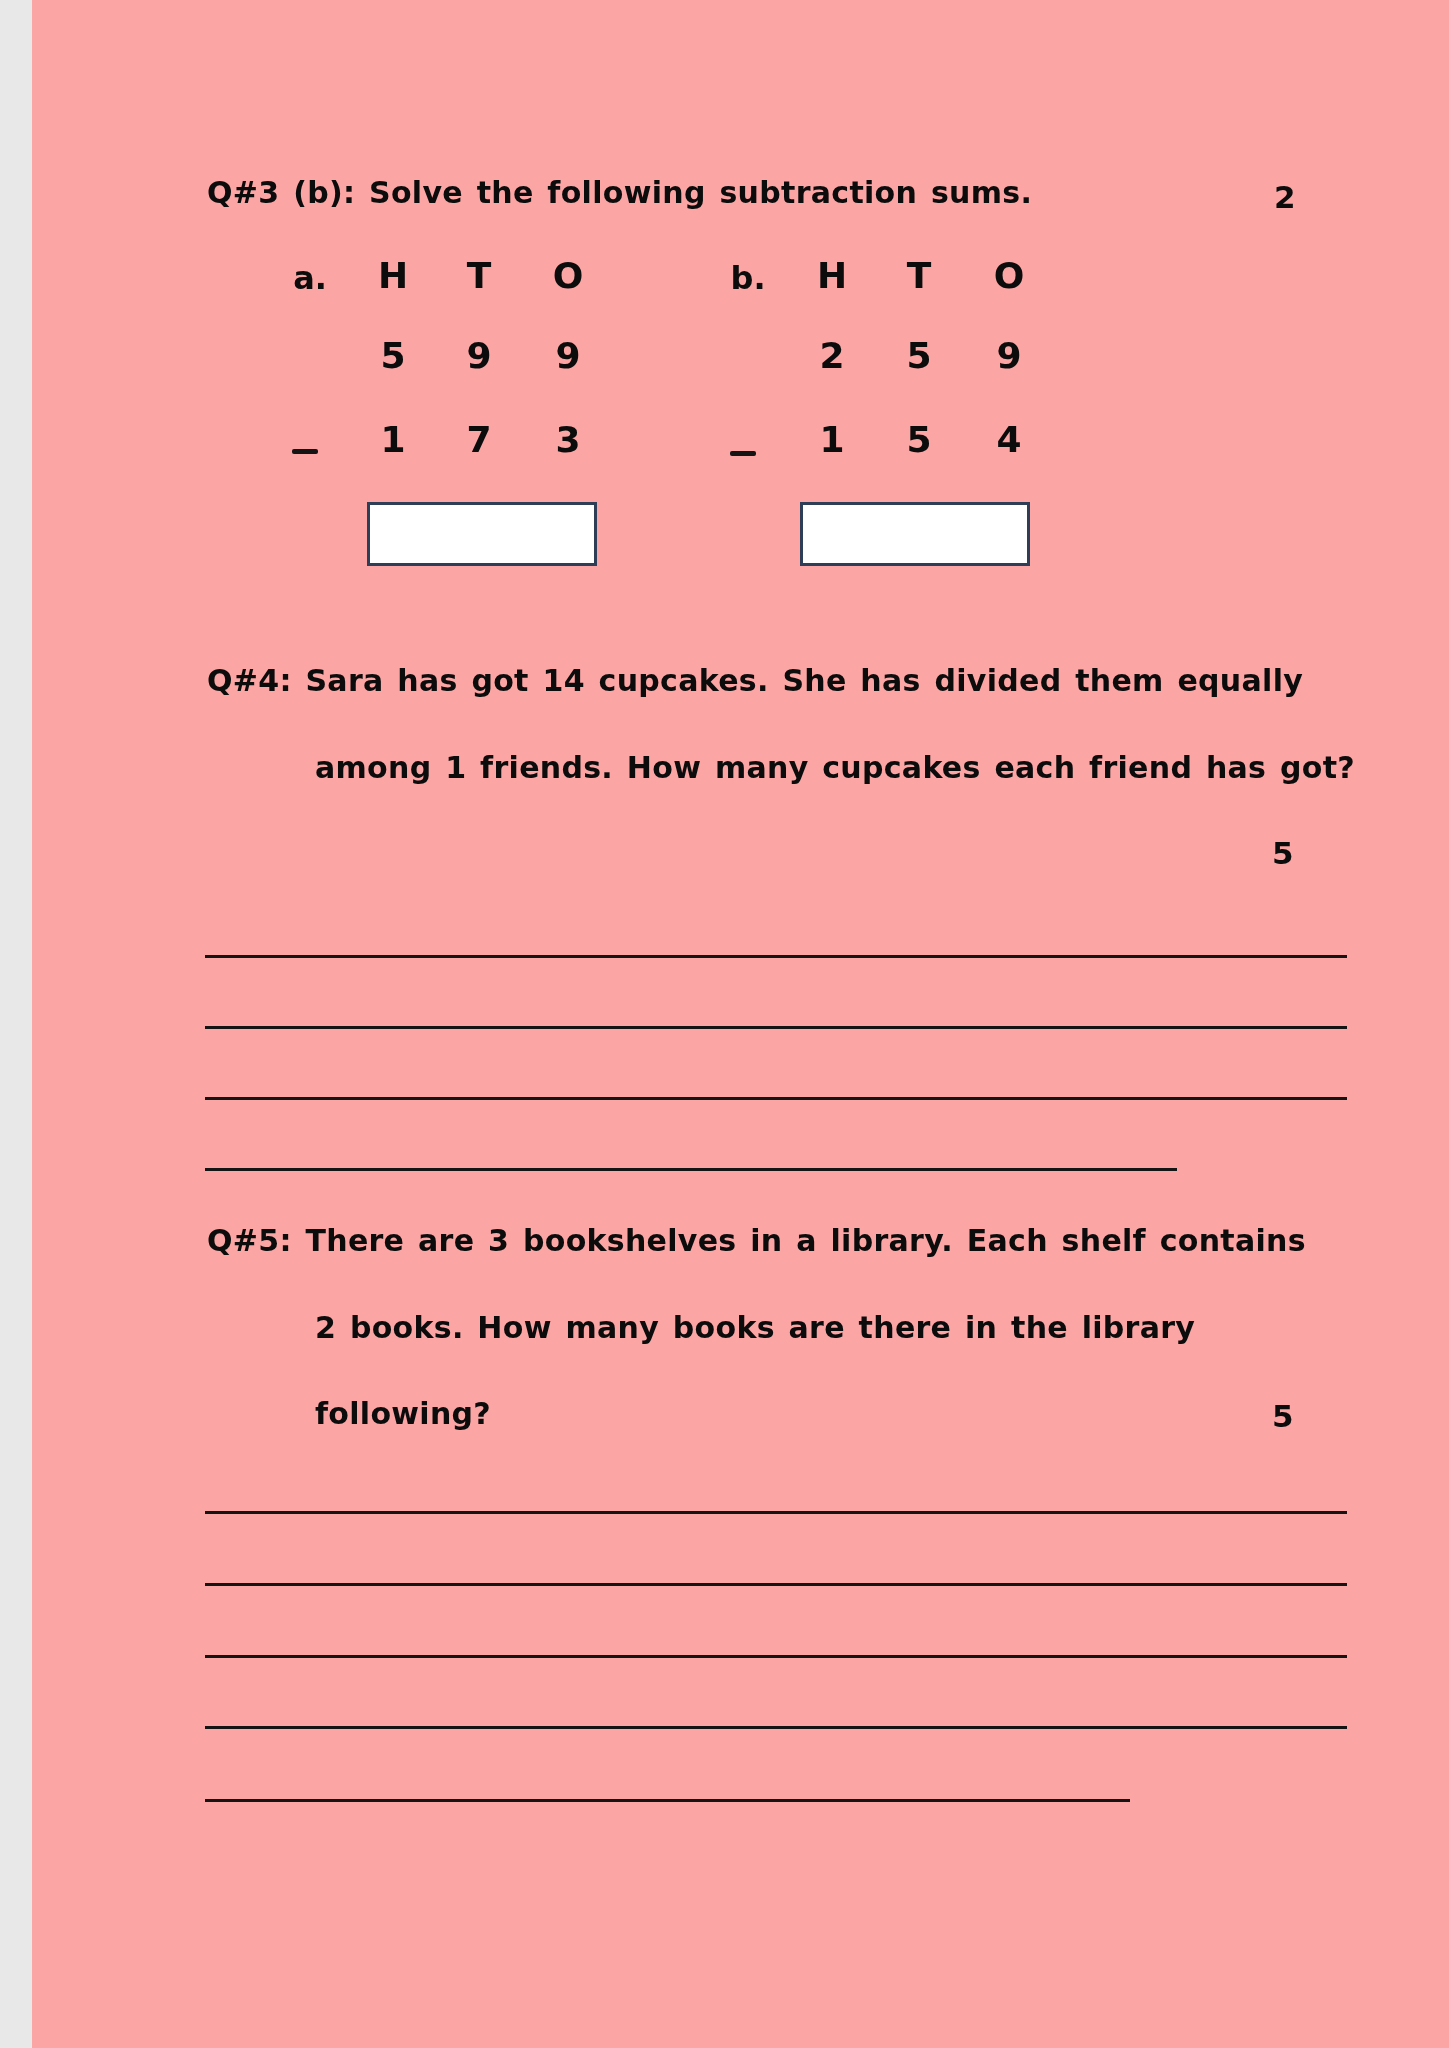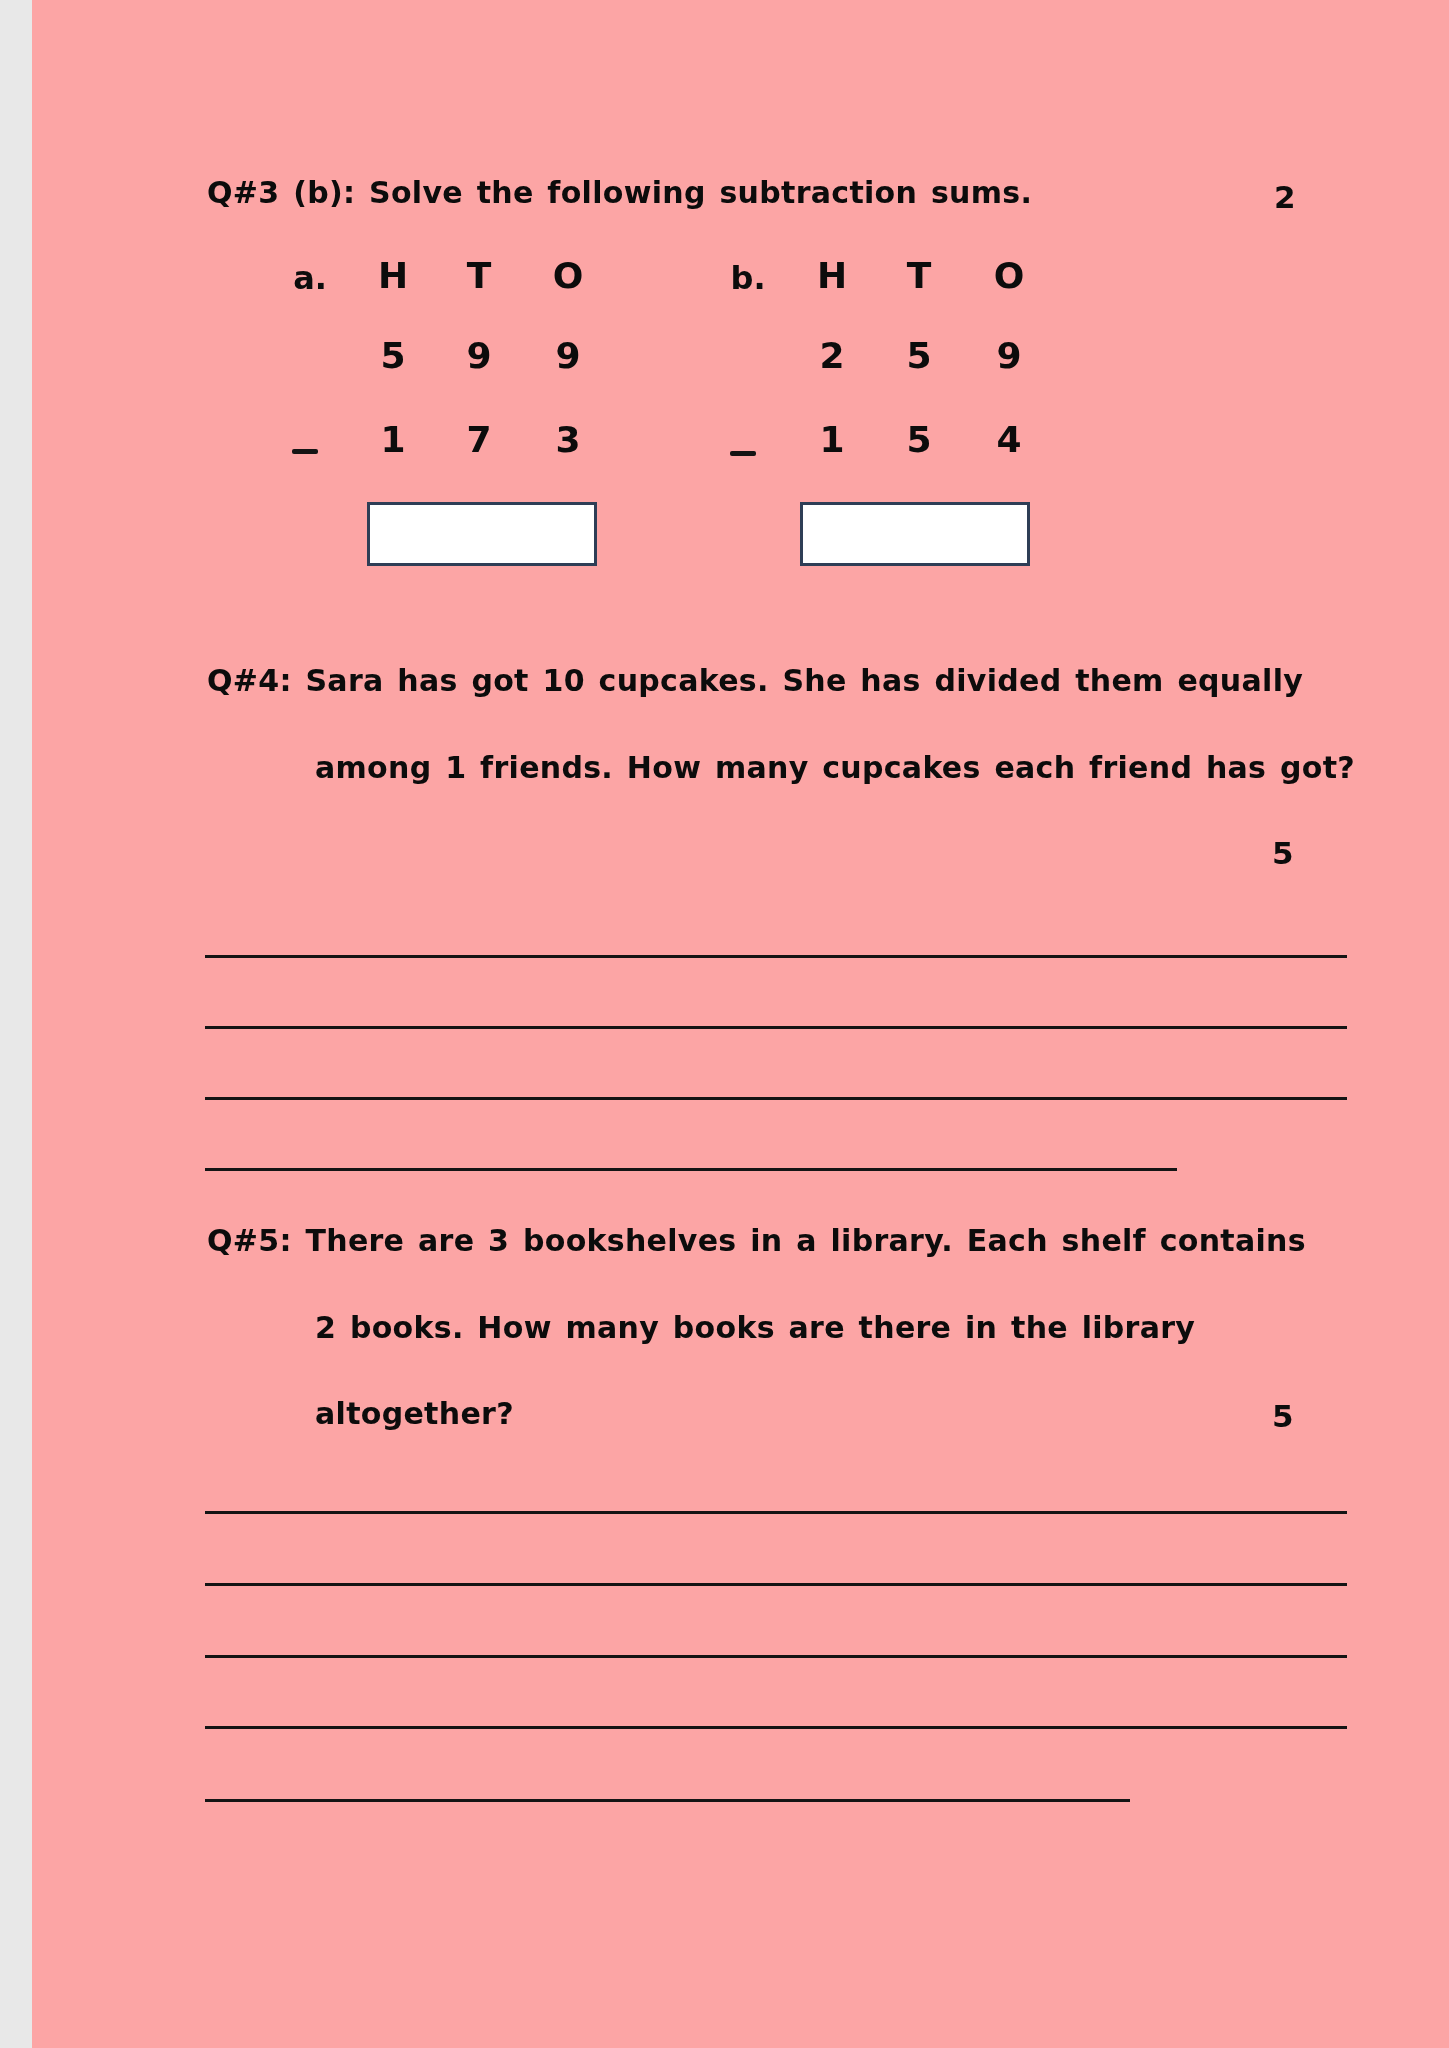--- a/index.html
+++ b/index.html
@@ -99,32 +99,32 @@
   <div class="cell" style="left:857px; top:338px;">5</div>
   <div class="cell" style="left:947px; top:338px;">9</div>
 
   <div class="minus" style="left:698px; top:451px;"></div>
   <div class="cell" style="left:770px; top:422px;">1</div>
   <div class="cell" style="left:857px; top:422px;">5</div>
   <div class="cell" style="left:947px; top:422px;">4</div>
 
   <div class="ans-box" style="left:768px; top:502px;"></div>
 
-  <div class="txt" style="left:175px; top:664px;">Q#4: Sara has got 10 cupcakes. She has divided them equally</div>
+  <div class="txt" style="left:175px; top:664px;">Q#4: Sara has got 14 cupcakes. She has divided them equally</div>
   <div class="txt" style="left:283px; top:751px;">among 1 friends. How many cupcakes each friend has got?</div>
   <div class="marks" style="left:1240px; top:836px;">5</div>
 
   <div class="ans-line" style="left:173px; top:955px;  width:1142px;"></div>
   <div class="ans-line" style="left:173px; top:1026px; width:1142px;"></div>
   <div class="ans-line" style="left:173px; top:1097px; width:1142px;"></div>
   <div class="ans-line" style="left:173px; top:1168px; width:972px;"></div>
 
   <div class="txt" style="left:175px; top:1224px;">Q#5: There are 3 bookshelves in a library. Each shelf contains</div>
   <div class="txt" style="left:283px; top:1311px;">2 books. How many books are there in the library</div>
-  <div class="txt" style="left:283px; top:1397px;">altogether?</div>
+  <div class="txt" style="left:283px; top:1397px;">following?</div>
   <div class="marks" style="left:1240px; top:1399px;">5</div>
 
   <div class="ans-line" style="left:173px; top:1511px; width:1142px;"></div>
   <div class="ans-line" style="left:173px; top:1583px; width:1142px;"></div>
   <div class="ans-line" style="left:173px; top:1655px; width:1142px;"></div>
   <div class="ans-line" style="left:173px; top:1726px; width:1142px;"></div>
   <div class="ans-line" style="left:173px; top:1799px; width:925px;"></div>
 
 </div>
 

